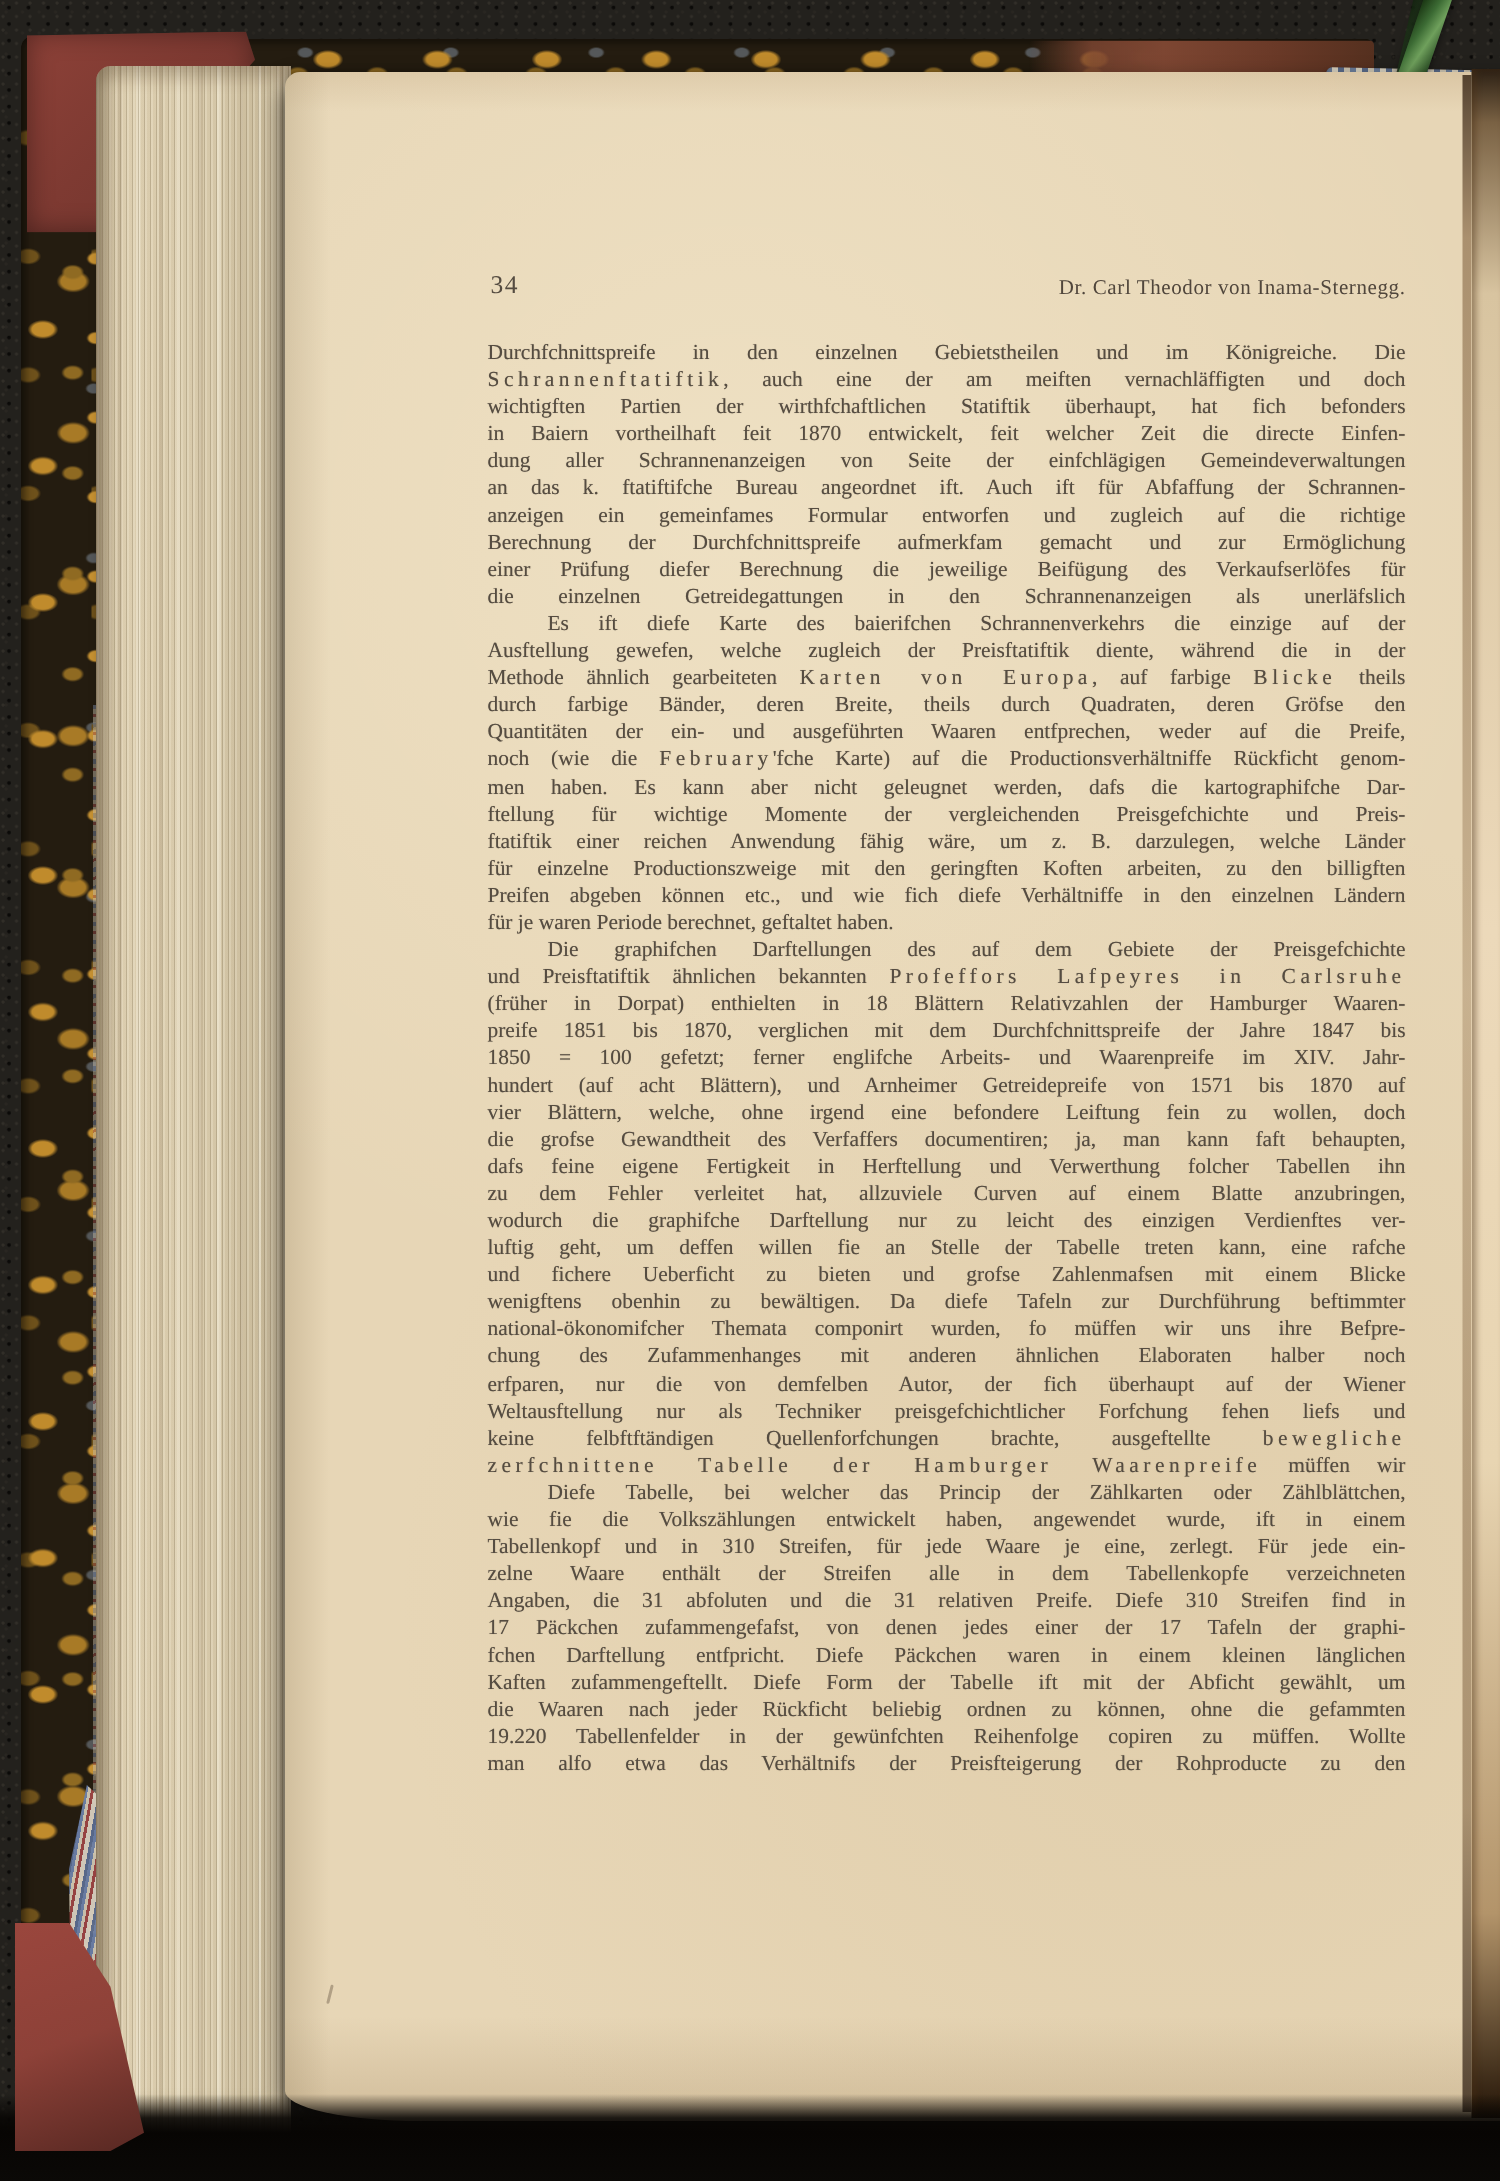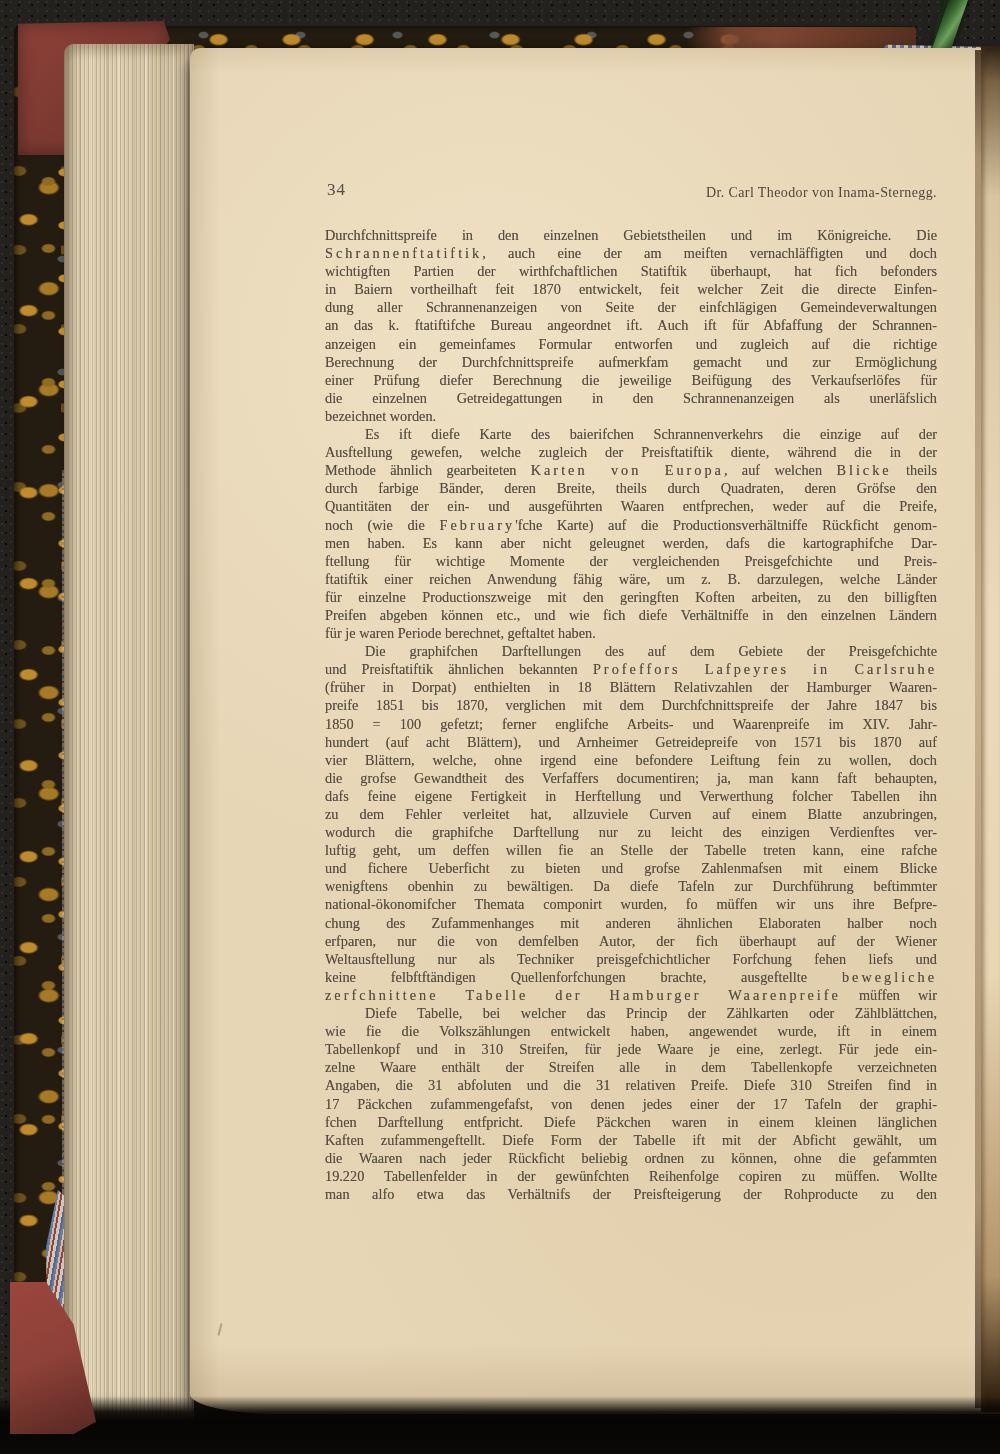--- a/index.html
+++ b/index.html
@@ -118,24 +118,23 @@
         <div class="line"><span>Durchfchnittspreife in den einzelnen Gebietstheilen und im Königreiche. Die</span></div>
         <div class="line"><span class="sperr">Schrannenftatiftik</span><span>, auch eine der am meiften vernachläffigten und doch</span></div>
         <div class="line"><span>wichtigften Partien der wirthfchaftlichen Statiftik überhaupt, hat fich befonders</span></div>
         <div class="line"><span>in Baiern vortheilhaft feit 1870 entwickelt, feit welcher Zeit die directe Einfen-</span></div>
         <div class="line"><span>dung aller Schrannenanzeigen von Seite der einfchlägigen Gemeindeverwaltungen</span></div>
         <div class="line"><span>an das k. ftatiftifche Bureau angeordnet ift. Auch ift für Abfaffung der Schrannen-</span></div>
         <div class="line"><span>anzeigen ein gemeinfames Formular entworfen und zugleich auf die richtige</span></div>
         <div class="line"><span>Berechnung der Durchfchnittspreife aufmerkfam gemacht und zur Ermöglichung</span></div>
         <div class="line"><span>einer Prüfung diefer Berechnung die jeweilige Beifügung des Verkaufserlöfes für</span></div>
         <div class="line"><span>die einzelnen Getreidegattungen in den Schrannenanzeigen als unerläfslich</span></div>
-        <div class="line lastline"><span>bezeichnet worden.</span></div>
         <div class="line indent"><span>Es ift diefe Karte des baierifchen Schrannenverkehrs die einzige auf der</span></div>
         <div class="line"><span>Ausftellung gewefen, welche zugleich der Preisftatiftik diente, während die in der</span></div>
-        <div class="line"><span>Methode ähnlich gearbeiteten </span><span class="sperr">Karten von Europa</span><span>, auf welchen </span><span class="sperr">Blicke</span><span> theils</span></div>
+        <div class="line"><span>Methode ähnlich gearbeiteten </span><span class="sperr">Karten von Europa</span><span>, auf farbige </span><span class="sperr">Blicke</span><span> theils</span></div>
         <div class="line"><span>durch farbige Bänder, deren Breite, theils durch Quadraten, deren Gröfse den</span></div>
         <div class="line"><span>Quantitäten der ein- und ausgeführten Waaren entfprechen, weder auf die Preife,</span></div>
         <div class="line"><span>noch (wie die </span><span class="sperr">February</span><span>'fche Karte) auf die Productionsverhältniffe Rückficht genom-</span></div>
         <div class="line"><span>men haben. Es kann aber nicht geleugnet werden, dafs die kartographifche Dar-</span></div>
         <div class="line"><span>ftellung für wichtige Momente der vergleichenden Preisgefchichte und Preis-</span></div>
         <div class="line"><span>ftatiftik einer reichen Anwendung fähig wäre, um z. B. darzulegen, welche Länder</span></div>
         <div class="line"><span>für einzelne Productionszweige mit den geringften Koften arbeiten, zu den billigften</span></div>
         <div class="line"><span>Preifen abgeben können etc., und wie fich diefe Verhältniffe in den einzelnen Ländern</span></div>
         <div class="line lastline"><span>für je waren Periode berechnet, geftaltet haben.</span></div>
         <div class="line indent"><span>Die graphifchen Darftellungen des auf dem Gebiete der Preisgefchichte</span></div>

